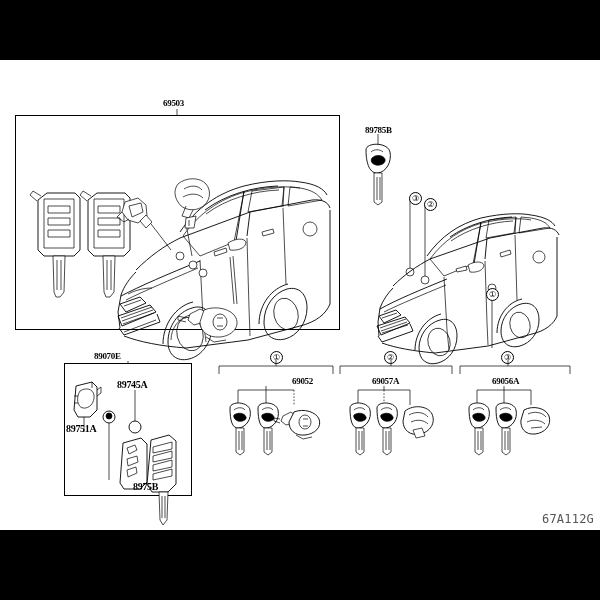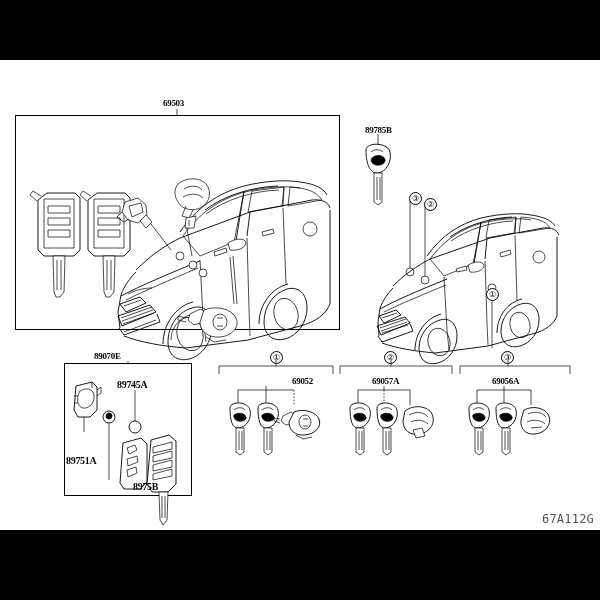--- a/index.html
+++ b/index.html
@@ -316,21 +316,21 @@
         <path class="ln med fillw" d="M151 380 L169 375 L176 381 L176 424 L168 432 L152 432 L147 424 Z"></path>
         <path class="ln thin" d="M153 387 L172 382 L172 389 L153 393 Z"></path>
         <path class="ln thin" d="M153 396 L172 391 L172 398 L153 402 Z"></path>
         <path class="ln thin" d="M153 405 L172 400 L172 407 L153 411 Z"></path>
         <path class="ln thin" d="M153 414 L172 409 L172 416 L153 420 Z"></path>
         <path class="ln thin fillw" d="M159 432 L168 432 L167 460 L163 465 L160 460 Z"></path>
         <path class="ln thin" d="M162 436 L162 458 M165 436 L165 458"></path>
       </g>
     </svg>
 
-    <div class="lbl small" style="left:66px; top:396px;">89751A</div>
+    <div class="lbl small" style="left:66px; top:364px;">89751A</div>
     <div class="lbl small" style="left:117px; top:320px;">89745A</div>
     <div class="lbl small" style="left:93px; top:422px;margin-left:40px;">8975B</div>
 
     <div class="cal" style="left:270px; top:291px;">①</div>
     <div class="lbl" style="left:260px; top:316px;margin-left:32px;">69052</div>
     <svg style="position:absolute; left:0; top:0; width:600px; height:470px;">
 
       <path class="ln thin" d="M219 314 L219 306 L333 306 L333 314"></path>
       <line class="ln thin" x1="276" y1="306" x2="276" y2="300"></line>
 

